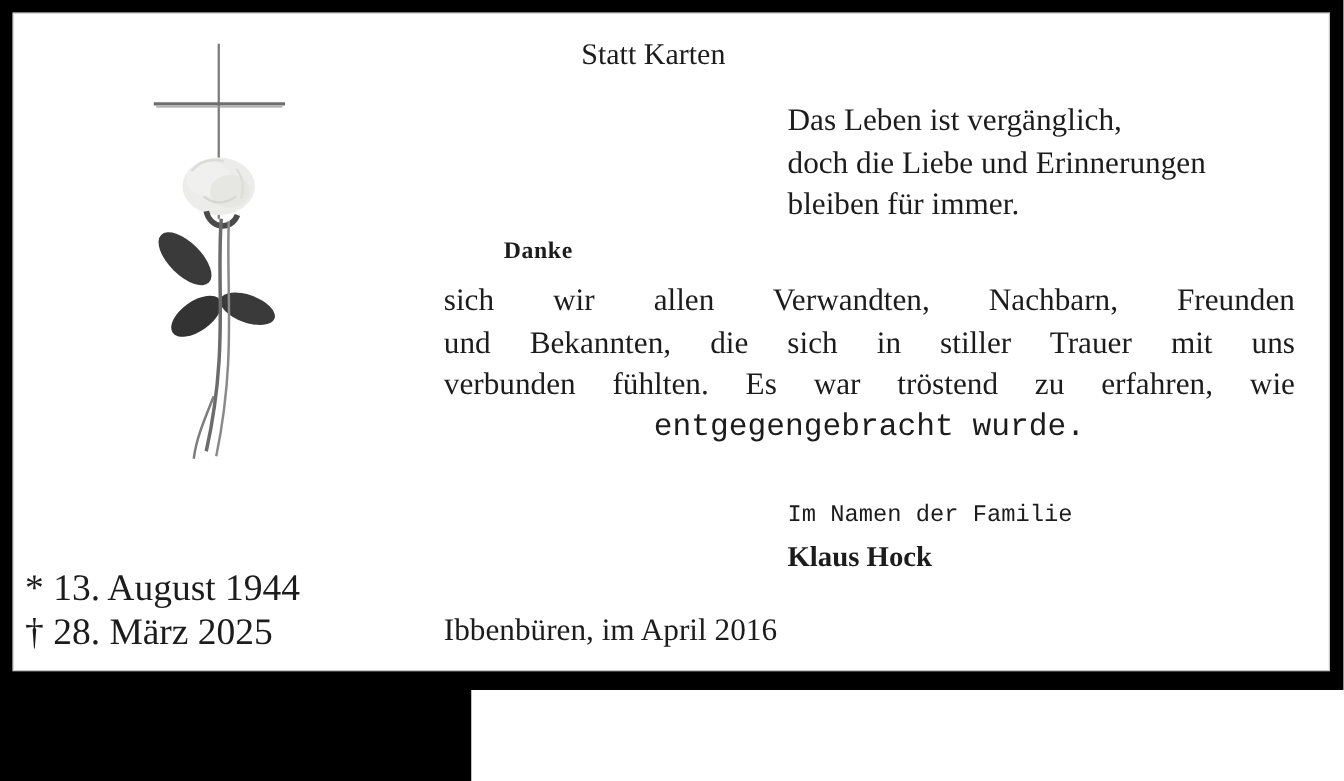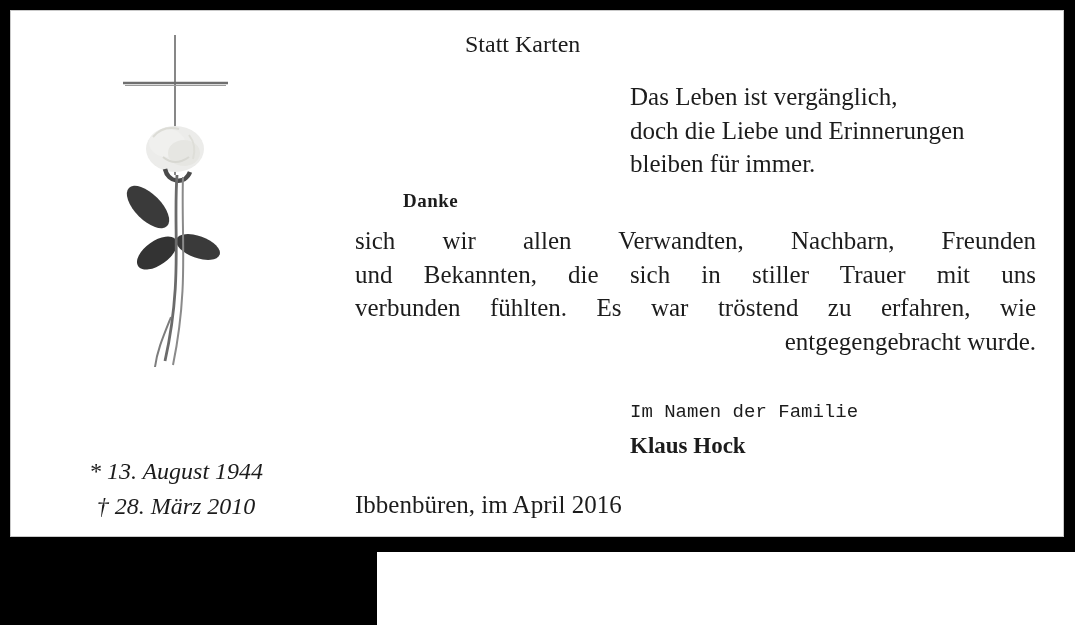--- a/index.html
+++ b/index.html
@@ -55,25 +55,24 @@
     text-align: center;
     font-size: 48px;
     line-height: 52px;
     letter-spacing: 3px;
     white-space: nowrap;
   }
   .life-date {
     position: absolute;
     left: 10px;
     width: 312px;
-    text-align: center;
-    font-size: 24px;
+    text-align: left;
+    font-size: 30px;
     line-height: 30px;
     white-space: nowrap;
-    font-style: italic;
   }
   .birth-date { top: 446px; }
   .death-date { top: 481px; }
 
   
   .statt-karten {
     position: absolute;
     left: 455px; top: 19px;
     font-size: 24px;
     line-height: 30px;
@@ -100,21 +99,22 @@
     left: 345px; top: 214px;
     width: 681px;
     font-size: 25px;
     line-height: 33.5px;
   }
   .jline {
     text-align: justify;
     text-align-last: justify;
   }
   .jline-last {
-    text-align: right;
+    text-align: center;
+    font-family: Liberation Mono, monospace;
   }
   .family-line {
     position: absolute;
     left: 620px; top: 386px;
     font-size: 19px;
     line-height: 32px;
     white-space: nowrap;
     font-family: Liberation Mono, monospace;
   }
   .family-name {
@@ -159,21 +159,21 @@
         <ellipse cx="43" cy="182" rx="27" ry="13" fill="#3a3a3a" transform="rotate(45 43 182)"></ellipse>
         <ellipse cx="52" cy="228" rx="23" ry="12" fill="#333333" transform="rotate(-35 52 228)"></ellipse>
         <ellipse cx="93" cy="222" rx="23" ry="11" fill="#3a3a3a" transform="rotate(20 93 222)"></ellipse>
 
         <path d="M72,150 C68,205 78,255 60,336" stroke="#6b6b6b" stroke-width="2.8" fill="none"></path>
         <path d="M78,152 C76,212 84,262 68,340" stroke="#8a8a8a" stroke-width="2" fill="none"></path>
         <path d="M66,292 C58,312 52,326 50,342" stroke="#7d7d7d" stroke-width="2" fill="none"></path>
       </svg>
 
       <div class="life-date birth-date">* 13. August 1944</div>
-      <div class="life-date death-date">† 28. März 2010</div>
+      <div class="life-date death-date">† 28. März 2025</div>
 
       <div class="statt-karten">Statt Karten</div>
 
       <div class="verse">
         <div>Das Leben ist vergänglich,</div>
         <div>doch die Liebe und Erinnerungen</div>
         <div>bleiben für immer.</div>
       </div>
 
       <div class="danke-heading">Danke</div>

